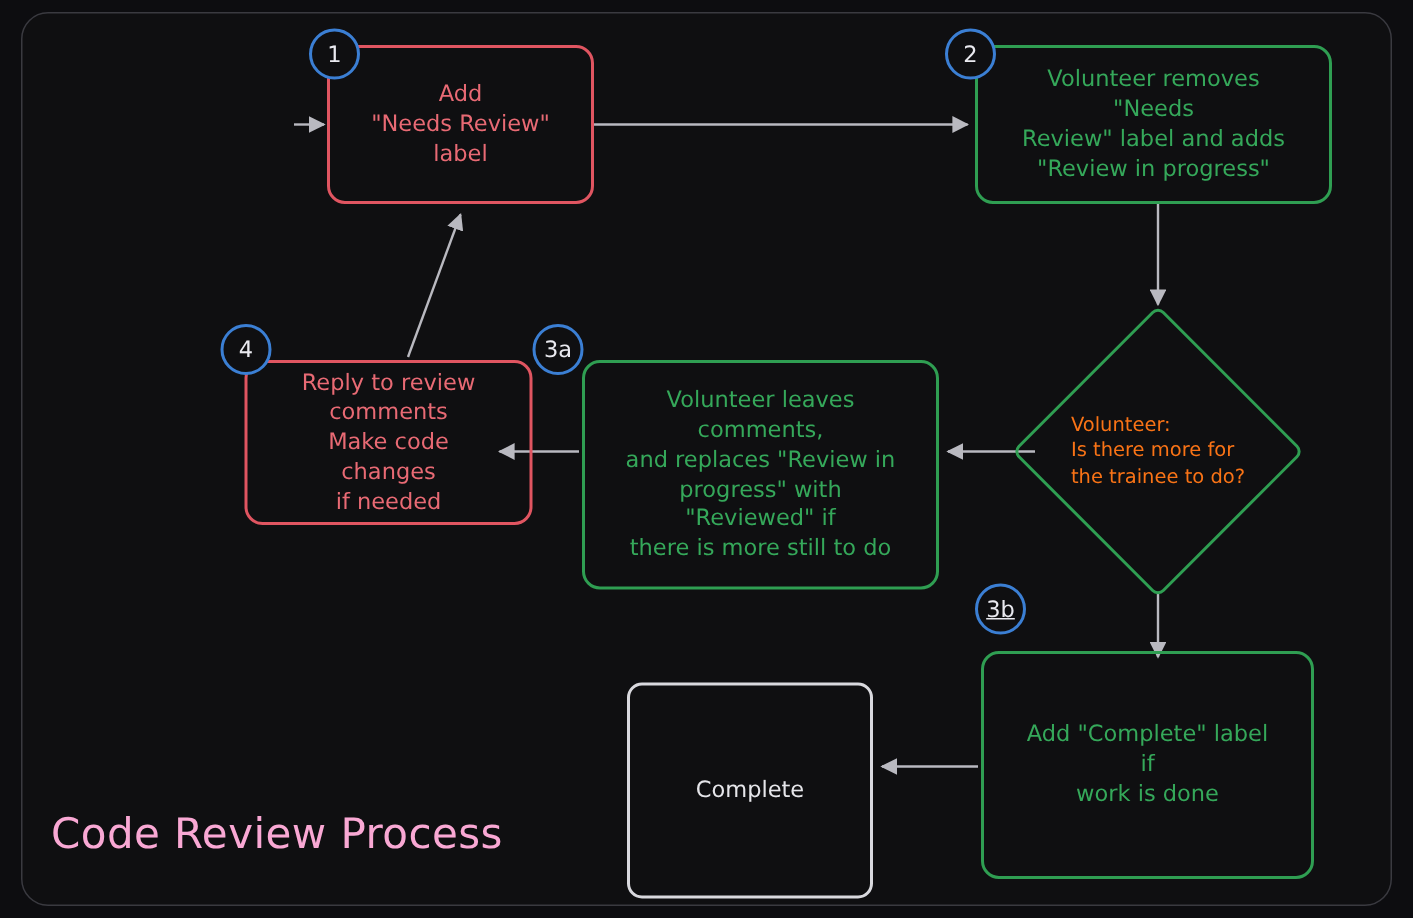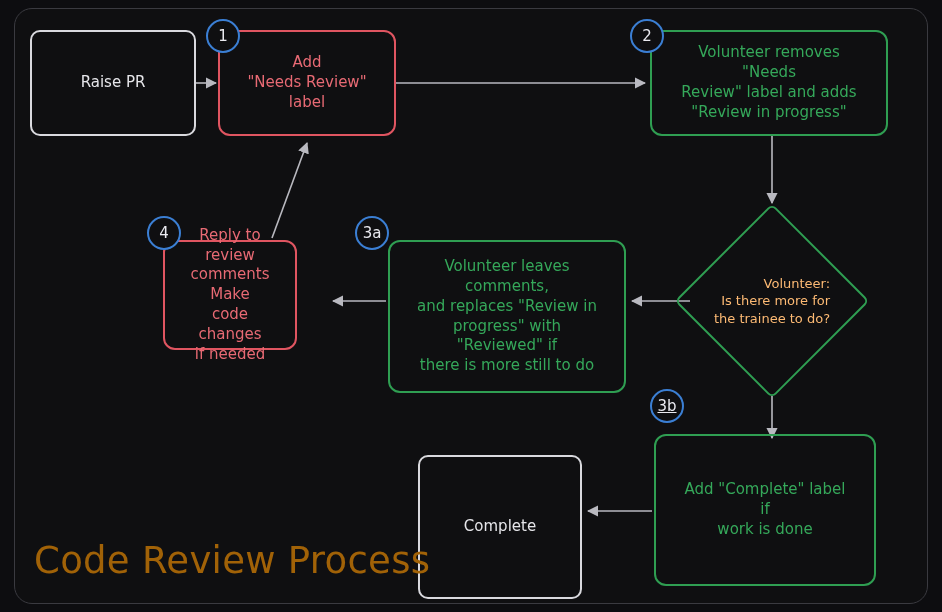--- a/index.html
+++ b/index.html
@@ -68,22 +68,22 @@
     box-sizing: border-box;
     border: 2px solid #2f9e52;
     transform: rotate(45deg);
     border-radius: 6px;
   }
   .diamond-label {
     position: absolute;
     display: flex;
     align-items: center;
     justify-content: center;
-    text-align: right;
-    color: #fdba74;
+    text-align: left;
+    color: #f97316;
     font-size: 13px;
     line-height: 1.35;
     white-space: pre-line;
   }
   .badge {
     position: absolute;
     width: 30px;
     height: 30px;
     border-radius: 50%;
     border: 2px solid #3b7fd4;
@@ -92,22 +92,22 @@
     display: flex;
     align-items: center;
     justify-content: center;
     font-size: 15px;
     font-family: "DejaVu Sans", sans-serif;
   }
   #title {
     position: absolute;
     left: 34px;
     top: 539px;
-    color: #a16207;
-    font-size: 37px;
+    color: #f9a8d4;
+    font-size: 28px;
     letter-spacing: 0.3px;
   }
 </style>
 </head>
 <body>
 
 <div id="canvas">
   <div id="board"></div>
 
   <svg class="edges" viewBox="0 0 942 612">
@@ -127,41 +127,40 @@
 
     <line x1="386" y1="301" x2="333" y2="301" stroke="#b9b9c0" stroke-width="1.6" marker-end="url(#arrow-gray)"></line>
 
     <line x1="272" y1="238" x2="307" y2="143" stroke="#b9b9c0" stroke-width="1.6" marker-end="url(#arrow-gray)"></line>
 
     <line x1="772" y1="396" x2="772" y2="438" stroke="#b9b9c0" stroke-width="1.6" marker-end="url(#arrow-gray)"></line>
 
     <line x1="652" y1="511" x2="588" y2="511" stroke="#b9b9c0" stroke-width="1.6" marker-end="url(#arrow-gray)"></line>
   </svg>
 
-  <div class="node plain" style="left:30px; top:30px; width:166px; height:106px;">Raise PR</div>
 
   <div class="node red" style="left:218px; top:30px; width:178px; height:106px;">Add
 "Needs Review"
 label</div>
 
   <div class="node green" style="left:650px; top:30px; width:238px; height:106px;">Volunteer removes "Needs
 Review" label and adds
 "Review in progress"</div>
 
   <div class="diamond" style="left:703px; top:232px; width:138px; height:138px;"></div>
   <div class="diamond-label" style="left:694px; top:256px; width:156px; height:90px;">Volunteer:
 Is there more for
 the trainee to do?</div>
 
   <div class="node green" style="left:388px; top:240px; width:238px; height:153px;">Volunteer leaves comments,
 and replaces "Review in
 progress" with "Reviewed" if
 there is more still to do</div>
 
-  <div class="node red" style="left:163px; top:240px; width:134px; height:110px;">Reply to review
+  <div class="node red" style="left:163px; top:240px; width:192px; height:110px;">Reply to review
 comments
 Make code changes
 if needed</div>
 
   <div class="node green" style="left:654px; top:434px; width:222px; height:152px;">Add "Complete" label if
 work is done</div>
 
   <div class="node plain" style="left:418px; top:455px; width:164px; height:144px;">Complete</div>
 
   <div class="badge" style="left:206px; top:19px;">1</div>

